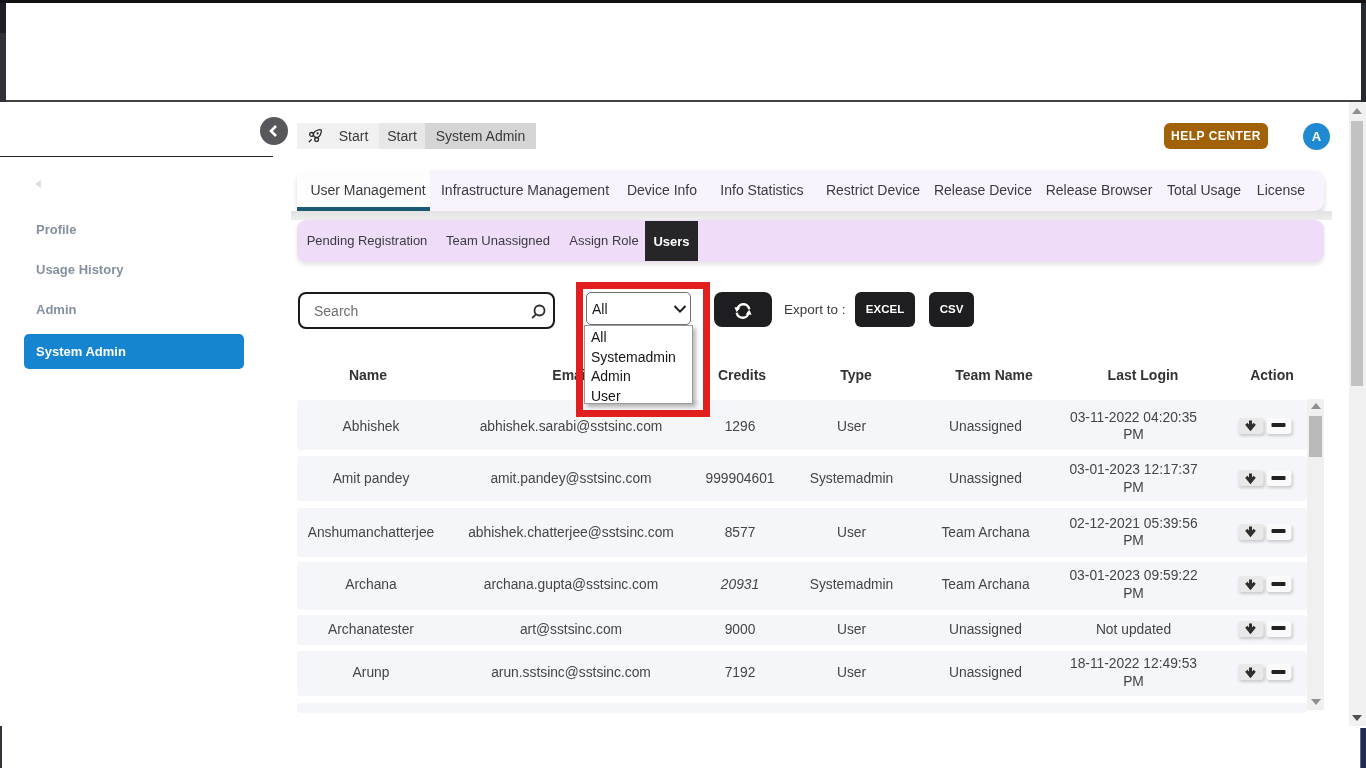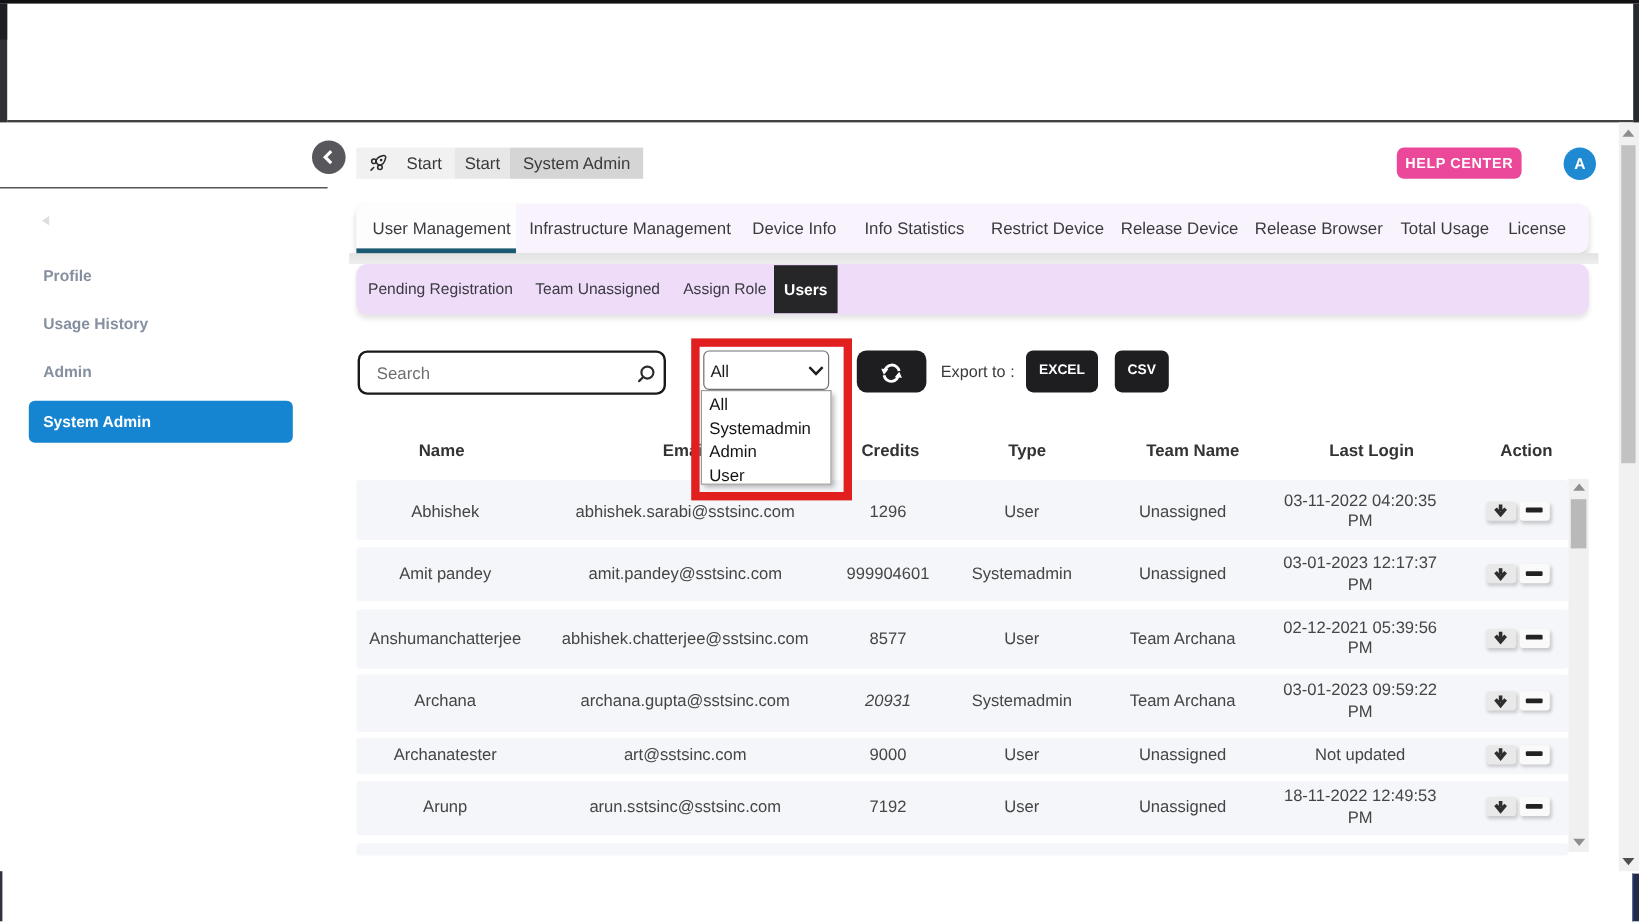--- a/index.html
+++ b/index.html
@@ -28,21 +28,21 @@
      border-bottom:4px solid transparent; border-right:6px solid #dedede; }
   #backtxt { left:59px; top:176px; color:#fff; font-weight:bold; font-size:14px; }
   #collapse { left:260px; top:117px; width:28px; height:28px; border-radius:50%;
      background:#58585c; color:#fff; text-align:center; line-height:26px; font-size:15px; font-weight:bold; z-index:50;}
 
   
   .crumb { top:123px; height:26px; font-size:14px; color:#3a3a3a; line-height:26px; text-align:center; }
   #crumb1 { left:297px; width:82px; background:#f1f1f1; }
   #crumb2 { left:379px; width:46px; background:#e7e7e7; }
   #crumb3 { left:425px; width:111px; background:#d5d5d5; }
-  #helpbtn { left:1164px; top:123px; width:104px; height:26px; background:#ec4899; border-radius:6px;
+  #helpbtn { left:1164px; top:123px; width:104px; height:26px; background:#a16207; border-radius:6px;
      color:#fff; font-size:12px; font-weight:bold; text-align:center; line-height:26px; letter-spacing:.5px; }
   #avatar { left:1303px; top:123px; width:27px; height:27px; border-radius:50%; background:#1f8ad2;
      color:#fff; font-size:13px; font-weight:bold; text-align:center; line-height:27px; }
 
   
   #tabsbar { left:297px; top:170px; width:1027px; height:41px; background:#f8f3fc; border-radius:9px;
      box-shadow:0 4px 5px rgba(0,0,0,.16); }
   #tabactive { left:297px; top:170px; width:133px; height:37px; background:#fdfdfd; border-top-left-radius:9px;}
   #tabink { left:297px; top:207px; width:133px; height:4px; background:#1c5a74; }
   .tab { top:182px; height:18px; font-size:14px; color:#3a3a40; white-space:nowrap; transform:translateX(-50%); }

